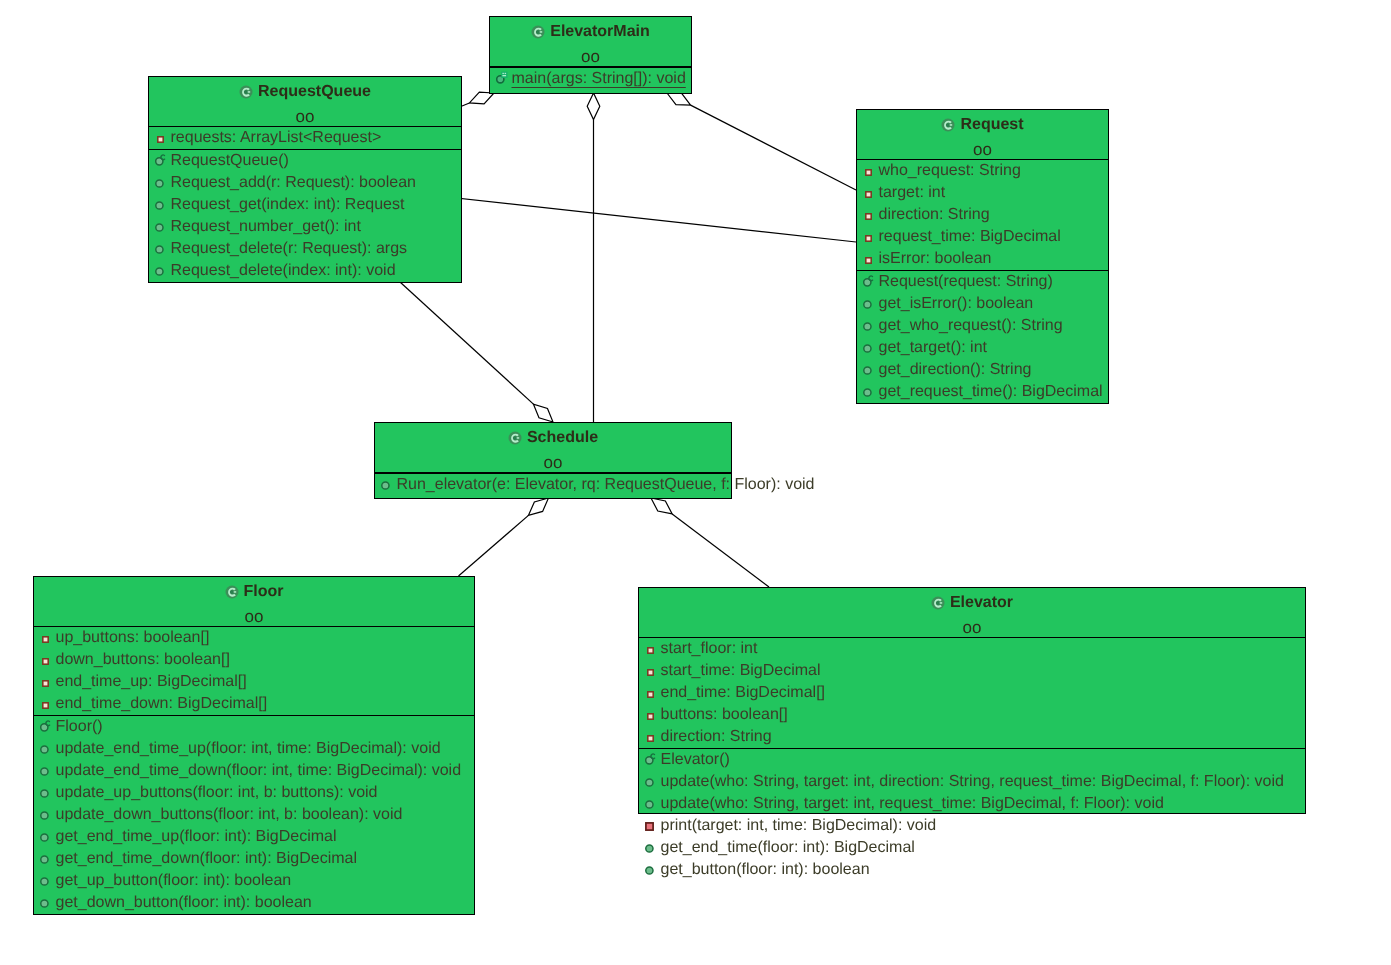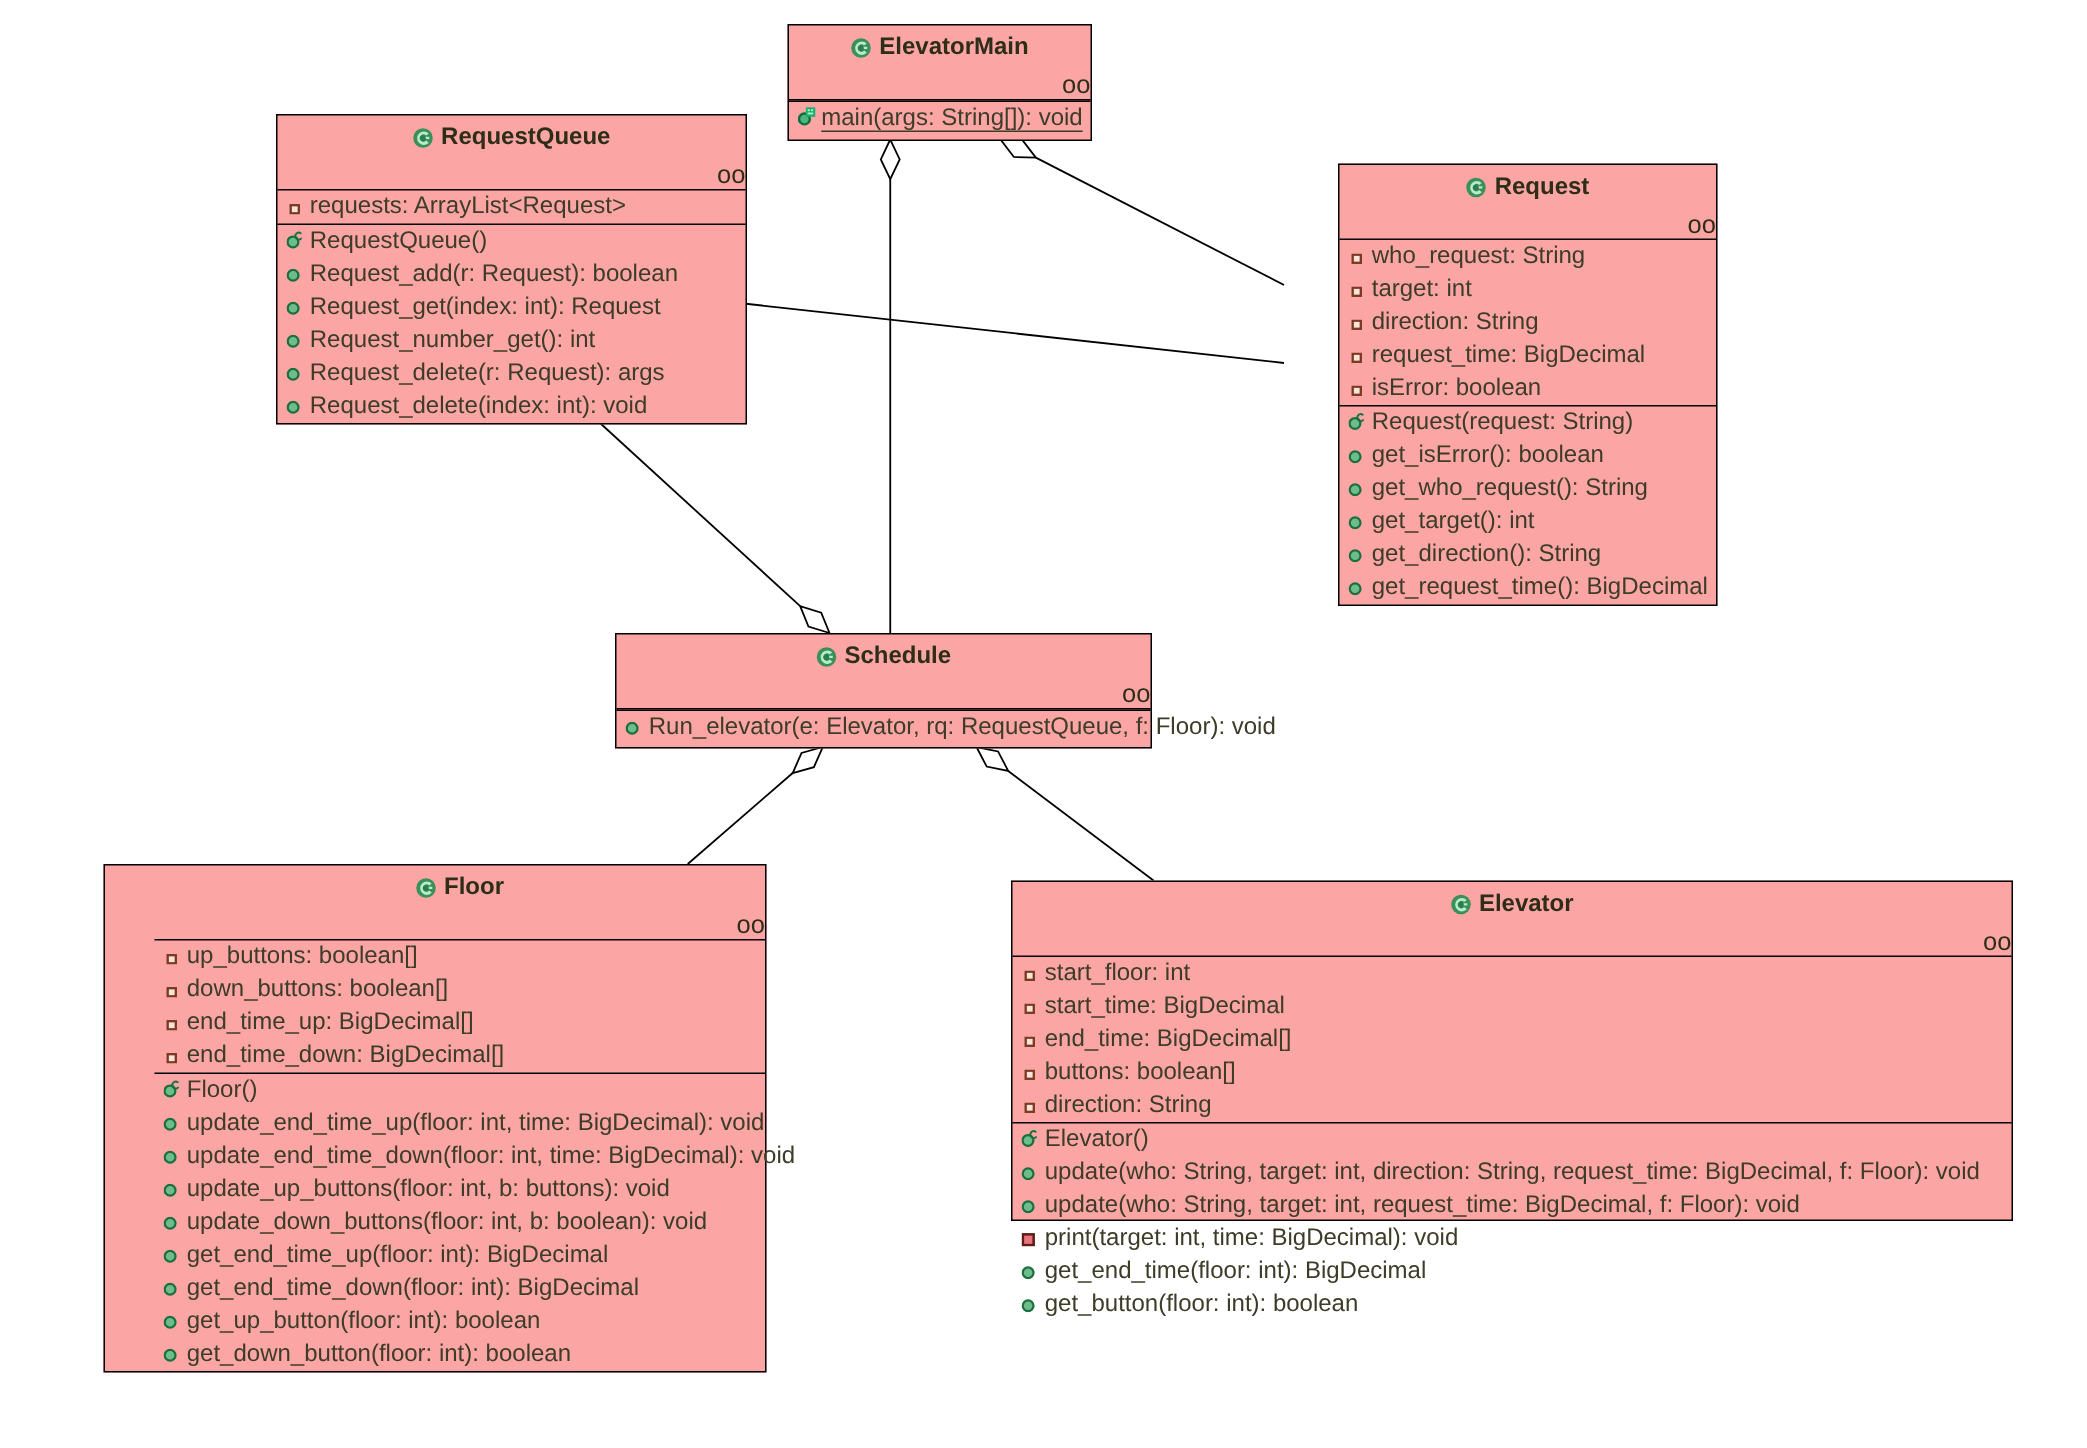--- a/index.html
+++ b/index.html
@@ -1,25 +1,25 @@
 <!DOCTYPE html>
 <html><head>
 <meta charset="utf-8">
 <title>UML Class Diagram</title>
 <style>
   html,body{margin:0;padding:0;background:#ffffff;}
   #canvas{position:relative;width:1391px;height:965px;background:#ffffff;overflow:hidden;
     font-family:"Liberation Sans",sans-serif;-webkit-font-smoothing:antialiased;text-rendering:geometricPrecision;}
   svg#links{position:absolute;left:0;top:0;width:1391px;height:965px;z-index:1;}
-  .uml{position:absolute;box-sizing:border-box;background:#fca5a5;
-       border:1.3px solid #000;z-index:2;margin-left:36px;}
+  .uml{position:absolute;box-sizing:border-box;background:#22c55e;
+       border:1.3px solid #000;z-index:2;}
   .uml .hdr{text-align:center;font-weight:bold;font-size:16px;color:#2d2d18;
     height:27px;line-height:29px;white-space:nowrap;}
   .uml .hdr .cicon{display:inline-block;vertical-align:-3px;margin-right:5px;}
-  .uml .stereo{text-align:right;font-size:17px;color:#2d2d18;height:22px;line-height:25px;}
+  .uml .stereo{text-align:center;font-size:17px;color:#2d2d18;height:22px;line-height:25px;}
   .uml .sect{border-top:1.3px solid #000;}
   .uml .row{font-size:16px;height:22px;line-height:22px;color:#3c3c28;white-space:nowrap;
     padding-left:6px;}
   .uml .row .icw{display:inline-block;width:15.5px;text-align:left;vertical-align:baseline;}
   .uml .row .ic{vertical-align:-1px;}
   .uml .row .tx{display:inline;}
   .uml .row.stat .tx{text-decoration:underline;text-underline-offset:4px;text-decoration-thickness:1px;}
 </style>
 </head>
 <body>
@@ -163,21 +163,21 @@
           <circle cx="6.9" cy="7.1" r="1.95" fill="#2b7f4f"></circle>
         </svg><span>Schedule</span></div>
       <div class="stereo">oo</div>
       <div class="sect"></div>
       <div class="sect">
         <div class="row"><span class="icw"><svg class="ic" width="9" height="9" viewBox="0 0 9 9">
               <circle cx="4.4" cy="4.5" r="3.6" fill="#6dbd8c" stroke="#1c6e3e" stroke-width="1.5"></circle>
             </svg></span><span class="tx">Run_elevator(e: Elevator, rq: RequestQueue, f: Floor): void</span></div>
       </div>
     </div>
-    <div class="uml" style="left: 33px; top: 576px; width: 442px; height: 339px; padding-left: 33px;">
+    <div class="uml" style="left: 33px; top: 576px; width: 442px; height: 339px;">
       <div class="hdr"><svg class="cicon" width="14" height="14" viewBox="0 0 14 14">
           <circle cx="7" cy="7" r="6.5" fill="#3b8f58"></circle>
           <path d="M10.8 4.0 A4.5 4.5 0 1 0 10.9 10.2 L9.1 8.7 A2.4 2.4 0 1 1 9.1 5.4 Z" fill="#b6eccb"></path>
           <path d="M7.2 6.2 h4.0 v1.5 h-4.0 z" fill="#b6eccb"></path>
           <circle cx="6.9" cy="7.1" r="1.95" fill="#2b7f4f"></circle>
         </svg><span>Floor</span></div>
       <div class="stereo">oo</div>
       <div class="sect">
         <div class="row"><span class="icw"><svg class="ic" width="9" height="7" viewBox="-2 0 9 7">
               <rect x="0.8" y="0.8" width="5.4" height="5.4" fill="#fae3d8" stroke="#7a3a22" stroke-width="1.55"></rect>

